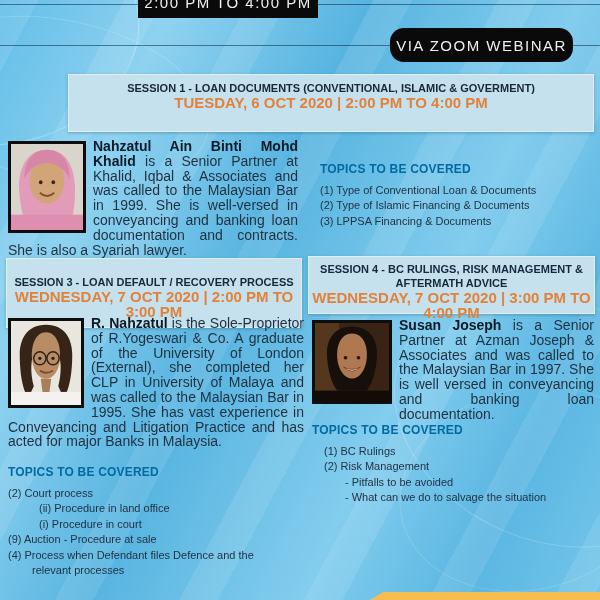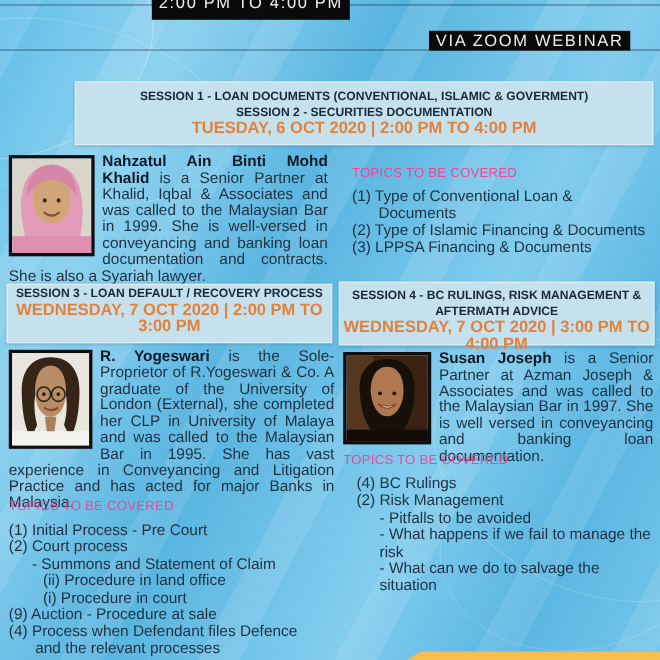--- a/index.html
+++ b/index.html
@@ -15,42 +15,42 @@
   .sw1{left:-120px;top:-60px;width:260px;height:200px;transform:rotate(-18deg);}
   .sw2{left:-90px;top:20px;width:300px;height:160px;transform:rotate(12deg);border-color:rgba(255,255,255,.18);}
   .sw3{right:-110px;bottom:60px;width:320px;height:240px;transform:rotate(24deg);border-color:rgba(255,255,255,.20);}
   .sw4{right:-60px;bottom:10px;width:260px;height:200px;transform:rotate(-14deg);border-color:rgba(255,255,255,.15);}
   .hline{position:absolute;left:0;width:600px;height:1px;background:rgba(12,42,66,.55);}
   .hline1{top:4px;}
   .hline2{top:45px;}
   .blackbox{position:absolute;background:#0a0a0a;color:#efefef;display:flex;align-items:center;justify-content:center;
     letter-spacing:1.5px;font-size:15px;white-space:nowrap;}
   .timebox{left:138px;top:-13px;width:180px;height:31px;}
-  .viabox{left:390px;top:28px;width:183px;height:18px;}
+  .viabox{left:390px;top:28px;width:183px;height:34px;border-radius:14px;}
   .session-box{position:absolute;background:#c4e1ed;border:1px solid #e0f0f7;box-shadow:0 1px 3px rgba(30,70,100,.35);
     text-align:center;padding-top:6px;box-sizing:border-box;}
   .s12box{left:68px;top:74px;width:526px;height:58px;}
-  .s3box{left:6px;top:258px;width:296px;height:54px;padding-top:1px;}
+  .s3box{left:6px;top:258px;width:296px;height:70px;padding-top:16px;}
   .s4box{left:308px;top:256px;width:287px;height:58px;padding-top:5px;}
   .session-title{font-size:11px;font-weight:bold;color:#16283a;line-height:14px;}
   .session-date{font-size:15px;font-weight:bold;color:#e2823a;line-height:15px;}
   .speaker{position:absolute;}
   .sp1{left:8px;top:139px;width:290px;}
   .sp2{left:8px;top:316px;width:296px;}
   .sp3{left:312px;top:318px;width:282px;}
   .photo{float:left;border:3px solid #0d0d0d;margin:2px 7px 3px 0;display:block;}
   .bio{font-size:14px;line-height:14.8px;color:#1f3040;text-align:justify;margin:0;}
   .bio b{color:#0c1a28;}
   .topics{position:absolute;}
   .tp12{left:320px;top:150px;width:274px;}
   .tp3{left:8px;top:453px;width:276px;}
   .tp4{left:312px;top:411px;width:284px;}
-  .topics-heading{font-size:12px;font-weight:normal;color:#ec4899;letter-spacing:.2px;margin:0 0 7px 0;}
+  .topics-heading{font-size:12px;font-weight:bold;color:#0369a1;letter-spacing:.2px;margin:12px 0 7px 0;}
   .topic-list{margin:0;padding:0;list-style:none;}
-  .topic{font-size:14px;line-height:15.4px;color:#1f3040;}
+  .topic{font-size:11px;line-height:15.4px;color:#1f3040;}
   .t-num{padding-left:24px;text-indent:-24px;}
   .t-dash{padding-left:21px;}
   .t-roman{padding-left:31px;}
   .tp4 .topic-list{padding-left:12px;}
   .orange-banner{position:absolute;left:368px;top:592px;width:232px;height:9px;background:#f7bd4e;
     clip-path:polygon(15px 0,100% 0,100% 100%,0 100%);}
 </style>
 </head>
 <body>
 
@@ -64,21 +64,20 @@
 
 <div class="blackbox timebox">
   <span>2:00 PM TO 4:00 PM</span>
 </div>
 <div class="blackbox viabox">
   <span>VIA ZOOM WEBINAR</span>
 </div>
 
 <div class="session-box s12box">
   <div class="session-title">SESSION 1 - LOAN DOCUMENTS (CONVENTIONAL, ISLAMIC &amp; GOVERMENT)</div>
-  <div class="session-title">SESSION 2 - SECURITIES DOCUMENTATION</div>
   <div class="session-date">TUESDAY, 6 OCT 2020 | 2:00 PM TO 4:00 PM</div>
 </div>
 
 <div class="speaker sp1">
   <svg class="photo" width="72" height="86" viewBox="0 0 80 90" preserveAspectRatio="none">
     <rect width="80" height="90" fill="#d9d5ca"></rect>
     <path d="M40 6 C16 6 8 28 9 48 C10 66 16 90 22 90 L62 90 C68 86 72 62 71 44 C70 24 62 6 40 6 Z" fill="#e29cba"></path>
     <path d="M40 14 C26 14 20 28 21 42 C22 54 30 62 40 62 C50 62 58 54 59 42 C60 28 54 14 40 14 Z" fill="#d2a578"></path>
     <path d="M40 6 C22 6 14 22 15 36 C22 24 32 20 40 20 C48 20 58 24 65 36 C66 22 58 6 40 6 Z" fill="#d687a8"></path>
     <circle cx="33" cy="40" r="2" fill="#3a2516"></circle>
@@ -115,54 +114,51 @@
     <path d="M40 12 C28 12 23 26 24 40 C25 54 32 62 40 62 C48 62 55 54 56 40 C57 26 52 12 40 12 Z" fill="#b88c64"></path>
     <circle cx="33" cy="40" r="7" fill="none" stroke="#2a221c" stroke-width="1.6"></circle>
     <circle cx="48" cy="40" r="7" fill="none" stroke="#2a221c" stroke-width="1.6"></circle>
     <line x1="40" y1="39" x2="41" y2="39" stroke="#2a221c" stroke-width="1.6"></line>
     <circle cx="33" cy="40" r="1.8" fill="#2a1a10"></circle>
     <circle cx="48" cy="40" r="1.8" fill="#2a1a10"></circle>
     <path d="M33 53 Q40 58 48 53" stroke="#8a4434" stroke-width="2" fill="none"></path>
     <rect y="76" width="80" height="14" fill="#f4f2ee"></rect>
     <path d="M34 62 L46 62 L44 76 L36 76 Z" fill="#a87f58"></path>
   </svg>
-  <p class="bio"><b>R. Yogeswari</b><span> is the Sole-Proprietor of R.Yogeswari &amp; Co. A graduate of the University of London (External), she completed her CLP in University of Malaya and was called to the Malaysian Bar in 1995. She has vast experience in Conveyancing and Litigation Practice and has acted for major Banks in Malaysia.</span></p>
+  <p class="bio"><b>R. Nahzatul</b><span> is the Sole-Proprietor of R.Yogeswari &amp; Co. A graduate of the University of London (External), she completed her CLP in University of Malaya and was called to the Malaysian Bar in 1995. She has vast experience in Conveyancing and Litigation Practice and has acted for major Banks in Malaysia.</span></p>
 </div>
 
 <div class="speaker sp3">
   <svg class="photo" width="74" height="78" viewBox="0 0 80 90" preserveAspectRatio="none">
     <rect width="80" height="90" fill="#3a2314"></rect>
     <rect width="26" height="90" fill="#55371e"></rect>
     <path d="M40 4 C20 4 12 20 13 38 C14 56 18 70 24 78 L56 78 C62 70 66 56 67 38 C68 20 60 4 40 4 Z" fill="#17100a"></path>
     <path d="M40 12 C28 12 23 26 24 40 C25 54 32 64 40 64 C48 64 55 54 56 40 C57 26 52 12 40 12 Z" fill="#b07850"></path>
     <circle cx="33" cy="40" r="2" fill="#241508"></circle>
     <circle cx="47" cy="40" r="2" fill="#241508"></circle>
     <path d="M31 51 Q40 60 49 51 Q40 56 31 51 Z" fill="#fdf6ee" stroke="#7a3a28" stroke-width="1"></path>
     <rect y="78" width="80" height="12" fill="#120b06"></rect>
   </svg>
   <p class="bio"><b>Susan Joseph</b><span> is a Senior Partner at Azman Joseph &amp; Associates and was called to the Malaysian Bar in 1997. She is well versed in conveyancing and banking loan documentation.</span></p>
 </div>
 
 <div class="topics tp3">
   <p class="topics-heading">TOPICS TO BE COVERED</p>
   <ul class="topic-list">
-    <li class="topic t-num">(1) Initial Process - Pre Court</li>
     <li class="topic t-num">(2) Court process</li>
-    <li class="topic t-dash">- Summons and Statement of Claim</li>
     <li class="topic t-roman">(ii) Procedure in land office</li>
     <li class="topic t-roman">(i)  Procedure in court</li>
     <li class="topic t-num">(9) Auction - Procedure at sale</li>
     <li class="topic t-num">(4) Process when Defendant files Defence and the relevant processes</li>
   </ul>
 </div>
 
 <div class="topics tp4">
   <p class="topics-heading">TOPICS TO BE COVERED</p>
   <ul class="topic-list">
-    <li class="topic t-num">(4) BC Rulings</li>
+    <li class="topic t-num">(1) BC Rulings</li>
     <li class="topic t-num">(2) Risk Management</li>
     <li class="topic t-dash">- Pitfalls to be avoided</li>
-    <li class="topic t-dash">- What happens if we fail to manage the risk</li>
     <li class="topic t-dash">- What can we do to salvage the situation</li>
   </ul>
 </div>
 
 <div class="orange-banner"></div>
 
 </body></html>

